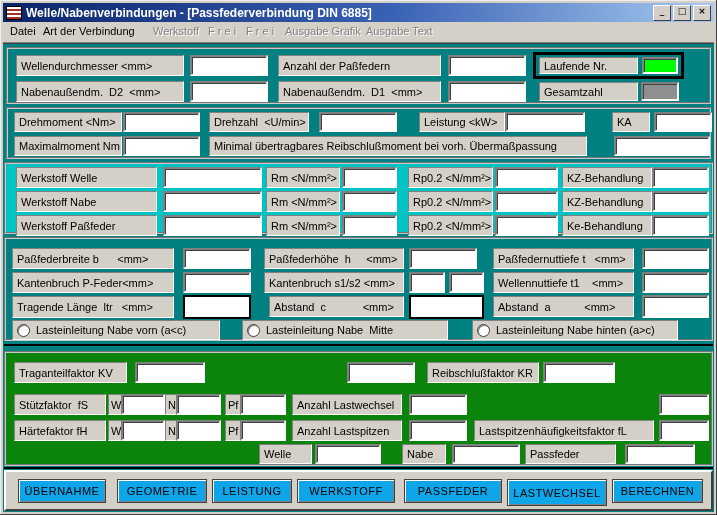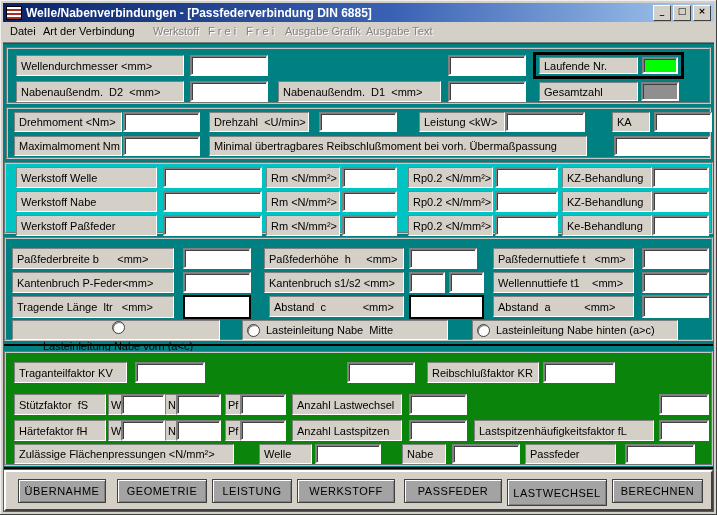--- a/index.html
+++ b/index.html
@@ -40,21 +40,21 @@
       box-shadow:inset 1px 1px 0 #404040;box-sizing:border-box;}
   .focusbox{position:absolute;border:3px solid #000;box-sizing:border-box;}
   .radio{position:absolute;background:#d4d0c8;border:1px solid;border-color:#808080 #fff #fff #808080;
          display:flex;align-items:center;gap:6px;font-size:11px;padding-left:4px;
          box-sizing:border-box;white-space:pre;cursor:default;}
   .radio-circle{width:11px;height:11px;border-radius:50%;background:#fff;border:1px solid #404040;
                 box-shadow:inset 1px 1px 0 #808080;flex:0 0 auto;}
   .sep{position:absolute;background:#000;}
   .btnbar{position:absolute;background:#d4d0c8;border:2px solid;
           border-color:#fff #404040 #404040 #fff;box-sizing:border-box;}
-  .btn{position:absolute;background:#a3a3a3;border:1px solid #404040;
+  .btn{position:absolute;background:#0ea5e9;border:1px solid #404040;
        box-shadow:inset 1px 1px 0 #fff, inset -1px -1px 0 #808080;font-size:11px;
        display:flex;align-items:center;justify-content:center;box-sizing:border-box;
        color:#000;letter-spacing:0.5px;cursor:default;}
 </style>
 </head>
 <body>
 
 <div class="screen">
 
   <div class="titlebar">
@@ -76,20 +76,21 @@
     <span class="menu-item disabled" style="left:282px;">Ausgabe Grafik</span>
     <span class="menu-item disabled" style="left:363px;">Ausgabe Text</span>
     <span class="menu-item" style="left:456px;margin-top:20px;">Hilfe</span>
   </div>
 
   <div class="client"></div>
 
   <div class="panel" style="left:6px;top:47px;width:705px;height:57px;background:#008080;">
     <div class="lbl" style="left:8px;top:6px;width:168px;height:21px;">Wellendurchmesser &lt;mm&gt;</div>
     <input class="fld" style="left: 182px; top: 6px; width: 78px; height: 21px;">
+    <div class="lbl" style="left:270px;top:6px;width:163px;height:21px;">Anzahl der Paßfedern</div>
     <input class="fld" style="left: 440px; top: 6px; width: 78px; height: 21px;">
 
     <div class="focusbox" style="left:525px;top:3px;width:151px;height:27px;">
       <div class="lbl" style="left:3px;top:2px;width:99px;height:17px;">Laufende Nr.</div>
       <input class="fld green" style="left: 106px; top: 2px; width: 36px; height: 17px;">
     </div>
 
     <div class="lbl" style="left:8px;top:32px;width:168px;height:21px;">Nabenaußendm.  D2  &lt;mm&gt;</div>
     <input class="fld" style="left: 182px; top: 32px; width: 78px; height: 21px;">
     <div class="lbl" style="left:270px;top:32px;width:163px;height:21px;">Nabenaußendm.  D1  &lt;mm&gt;</div>
@@ -161,21 +162,21 @@
     <div class="lbl" style="left:263px;top:57px;width:135px;height:21px;">Abstand  c            &lt;mm&gt;</div>
     <input class="fld black" style="left: 403px; top: 56px; width: 75px; height: 24px;">
 
     <div class="lbl" style="left:487px;top:9px;width:141px;height:21px;">Paßfedernuttiefe t   &lt;mm&gt;</div>
     <input class="fld" style="left: 636px; top: 9px; width: 67px; height: 21px;">
     <div class="lbl" style="left:487px;top:33px;width:141px;height:21px;">Wellennuttiefe t1    &lt;mm&gt;</div>
     <input class="fld" style="left: 636px; top: 33px; width: 67px; height: 21px;">
     <div class="lbl" style="left:487px;top:57px;width:141px;height:21px;">Abstand  a           &lt;mm&gt;</div>
     <input class="fld" style="left: 636px; top: 56px; width: 67px; height: 23px;">
 
-    <div class="radio" style="left:6px;top:81px;width:208px;height:20px;flex-direction:column;">
+    <div class="radio" style="left:6px;top:81px;width:208px;height:20px;">
       <span class="radio-circle"></span>
       <span>Lasteinleitung Nabe vorn (a&lt;c)</span>
     </div>
     <div class="radio" style="left:236px;top:81px;width:206px;height:20px;">
       <span class="radio-circle"></span>
       <span>Lasteinleitung Nabe  Mitte</span>
     </div>
     <div class="radio" style="left:466px;top:81px;width:206px;height:20px;">
       <span class="radio-circle"></span>
       <span>Lasteinleitung Nabe hinten (a&gt;c)</span>
@@ -208,21 +209,20 @@
     <input class="fld" style="left: 115px; top: 67px; width: 44px; height: 21px;">
     <div class="lbl" style="left:159px;top:67px;width:13px;height:21px;padding-left:2px;">N</div>
     <input class="fld" style="left: 170px; top: 67px; width: 45px; height: 21px;">
     <div class="lbl" style="left:219px;top:67px;width:16px;height:21px;padding-left:2px;">Pf</div>
     <input class="fld" style="left: 234px; top: 67px; width: 46px; height: 21px;">
     <div class="lbl" style="left:286px;top:67px;width:110px;height:21px;">Anzahl Lastspitzen</div>
     <input class="fld" style="left: 403px; top: 67px; width: 58px; height: 21px;">
     <div class="lbl" style="left:468px;top:67px;width:180px;height:21px;">Lastspitzenhäufigkeitsfaktor fL</div>
     <input class="fld" style="left: 653px; top: 67px; width: 50px; height: 21px;">
 
-    <div class="lbl" style="left:8px;top:91px;width:220px;height:20px;">Zulässige Flächenpressungen &lt;N/mm²&gt;</div>
     <div class="lbl" style="left:253px;top:91px;width:53px;height:20px;">Welle</div>
     <input class="fld" style="left: 309px; top: 91px; width: 66px; height: 20px;">
     <div class="lbl" style="left:396px;top:91px;width:44px;height:20px;">Nabe</div>
     <input class="fld" style="left: 446px; top: 91px; width: 68px; height: 20px;">
     <div class="lbl" style="left:519px;top:91px;width:91px;height:20px;">Passfeder</div>
     <input class="fld" style="left: 619px; top: 91px; width: 70px; height: 20px;">
   </div>
 
   <div class="sep" style="left:4px;top:467px;width:709px;height:2px;"></div>
 

